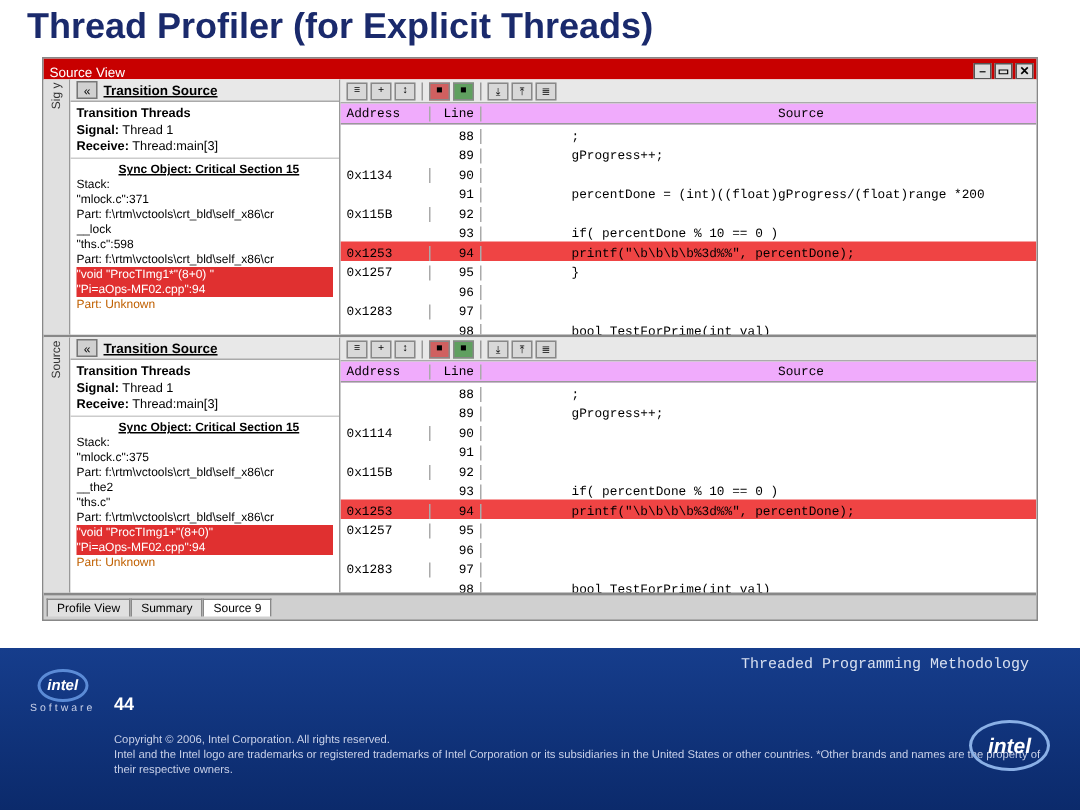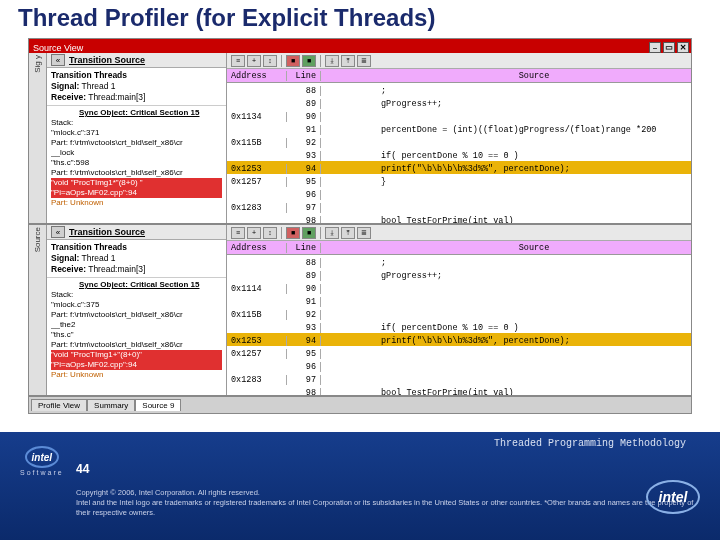--- a/index.html
+++ b/index.html
@@ -114,21 +114,21 @@
     border-bottom: 1px solid #999;
     height: 14px; align-items: center;
   }
   .col-addr { width: 60px; border-right: 1px solid #aaa; padding: 0 4px; }
   .col-line { width: 34px; border-right: 1px solid #aaa; padding: 0 4px; text-align: right; }
   .col-gap  { width: 56px; border-right: 1px solid #aaa; }
   .col-src  { flex: 1; padding: 0 4px; overflow: hidden; }
   .code-body .row {
     display: flex; height: 13px; align-items: flex-end;
   }
-  .code-body .row.hl { background: #eab308; }
+  .code-body .row.hl { background: #ef4444; }
   .code-body .col-src { white-space: nowrap; overflow: hidden; text-overflow: ellipsis; }
   .bottom-tabs {
     position: absolute; left: 2px; bottom: 2px;
     display: flex; gap: 0; font-size: 8px;
   }
   .btab {
     border: 1px solid #888; border-bottom: none;
     background: #e0e0e0; padding: 1px 6px;
   }
   .btab.active { background: #fff; }

